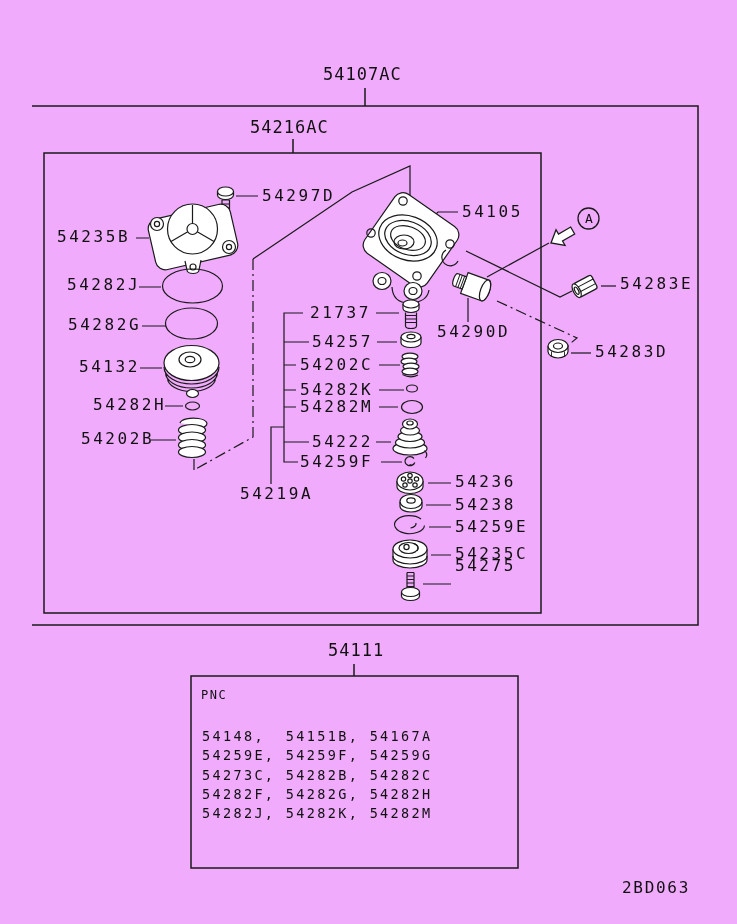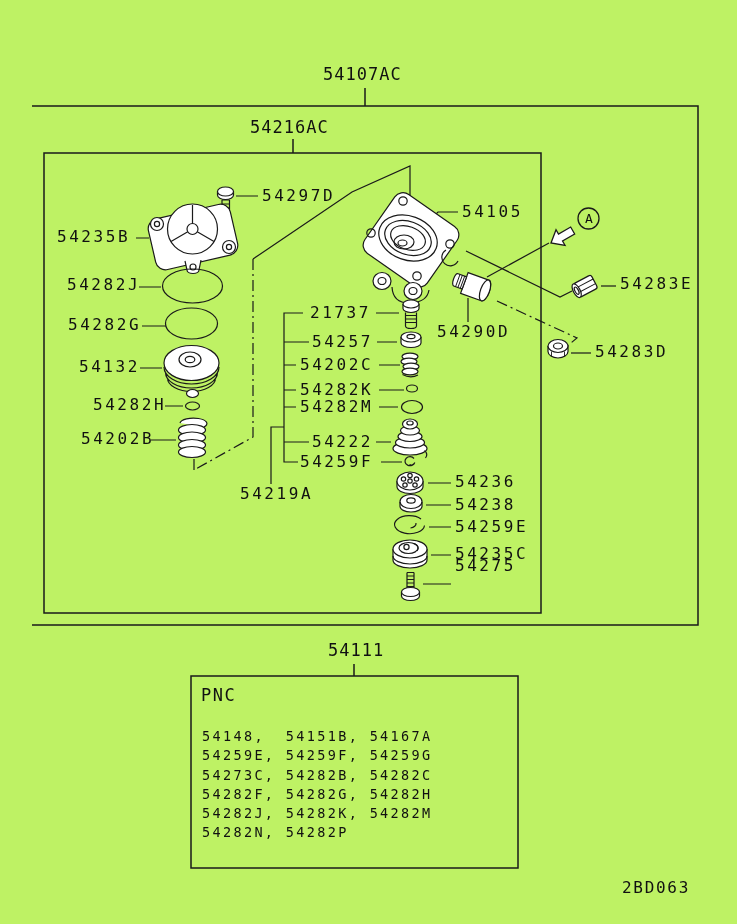--- a/index.html
+++ b/index.html
@@ -1,23 +1,23 @@
 <!DOCTYPE html>
 <html><head>
 <meta charset="utf-8">
 <style>
   html,body{margin:0;padding:0;background:#fff;}
-  #page{position:relative;width:737px;height:924px;background:#bef264;overflow:hidden;
+  #page{position:relative;width:737px;height:924px;background:#f0abfc;overflow:hidden;
         font-family:"DejaVu Sans Mono",monospace;color:#111;}
   #linework{position:absolute;left:0;top:0;}
   .lbl{position:absolute;font-size:16px;letter-spacing:2.55px;line-height:16px;white-space:nowrap;}
   .asm{position:absolute;font-size:17px;letter-spacing:1px;line-height:17px;white-space:nowrap;}
   .marker-a{position:absolute;font-size:13px;line-height:13px;width:10px;text-align:center;}
   .code{position:absolute;font-size:16px;letter-spacing:1.7px;line-height:12px;}
-  .pnc-title{position:absolute;font-size:17px;letter-spacing:1.5px;line-height:12.5px;}
+  .pnc-title{position:absolute;font-size:12px;letter-spacing:1.5px;line-height:12.5px;}
   .pnc-rows{position:absolute;left:202px;top:712px;margin-top:15px;}
   .pnc-row{white-space:pre;font-size:13.5px;letter-spacing:2.35px;line-height:19.3px;}
 </style>
 </head>
 <body>
 
 <div id="page">
 
   <svg id="linework" width="737" height="924" viewBox="0 0 737 924">
 
@@ -235,18 +235,17 @@
 
   <div class="marker-a" style="left:584px;top:212px">A</div>
 
   <div class="pnc-title" style="left:201px;top:689px">PNC</div>
   <div class="pnc-rows">
     <div class="pnc-row">54148,  54151B, 54167A</div>
     <div class="pnc-row">54259E, 54259F, 54259G</div>
     <div class="pnc-row">54273C, 54282B, 54282C</div>
     <div class="pnc-row">54282F, 54282G, 54282H</div>
     <div class="pnc-row">54282J, 54282K, 54282M</div>
-    <div class="pnc-row">54282N, 54282P</div>
   </div>
 
   <div class="code" style="left:622px;top:882px">2BD063</div>
 
 </div>
 
 </body></html>

